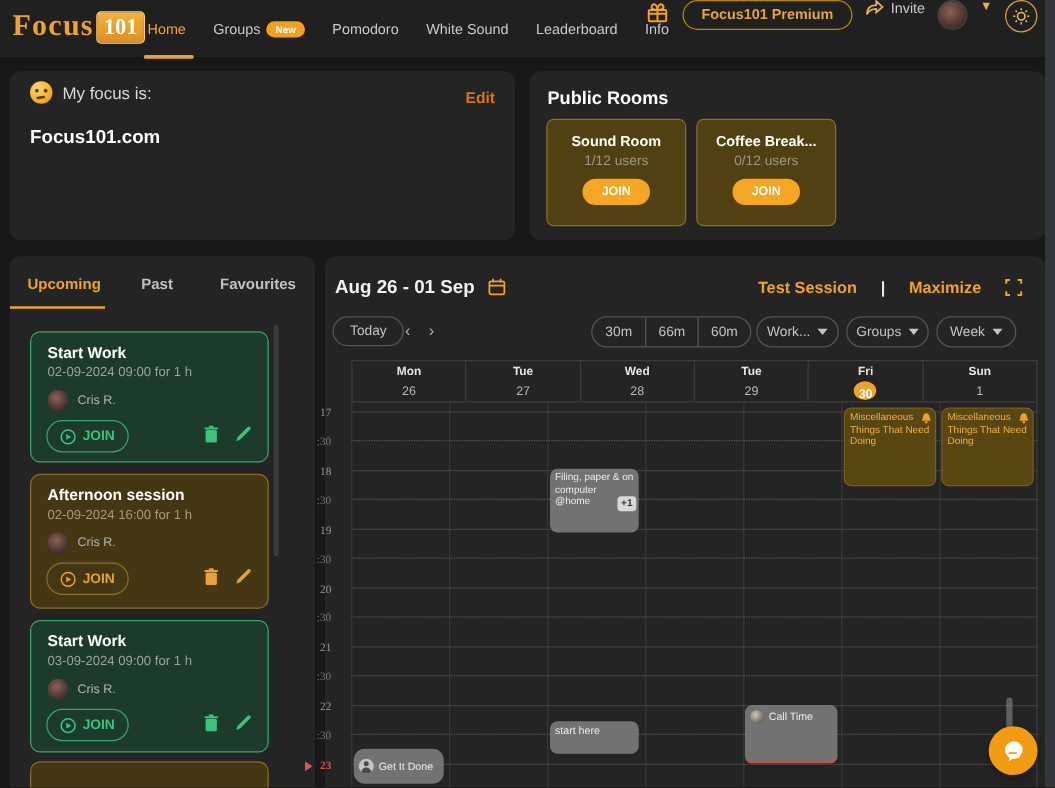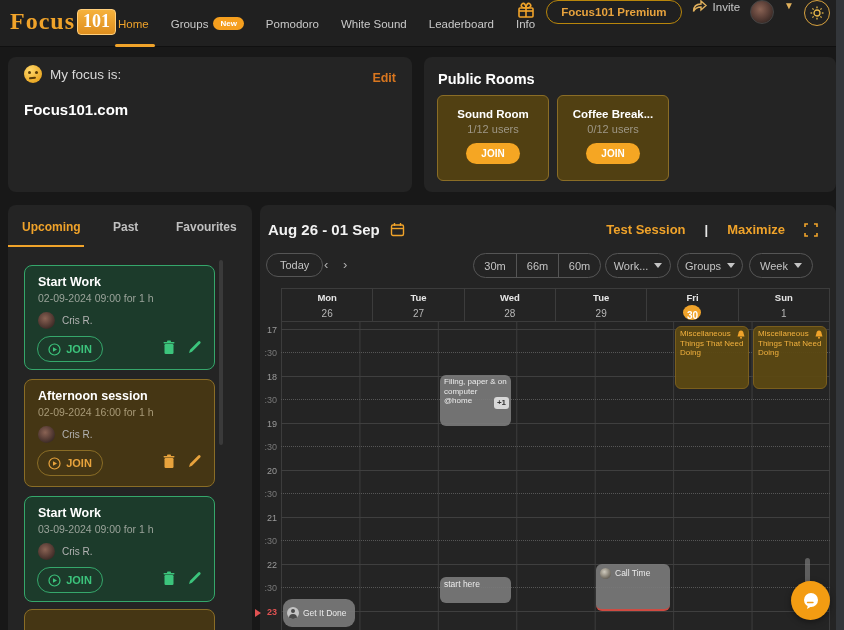--- a/index.html
+++ b/index.html
@@ -135,22 +135,22 @@
   .day-cell { flex:1; border-left:1px solid #3c3c3c; text-align:center;
     cursor:pointer; }
   .day-cell:last-child { border-right:1px solid #3c3c3c; }
   .day-name { margin-top:3px; font-size:9.5px; font-weight:bold; color:#e6e6e6; }
   .day-date { margin-top:2px; font-size:10px; color:#b8b8b8; display:inline-block;
     min-width:18px; line-height:15px; }
   .day-date.today { background:#f0a32a; color:#fff; font-weight:bold;
     border-radius:50%; width:18px; height:15px; padding-top:3px; height:15px; }
 
   .times { position:absolute; left:0; top:117px; width:17px; height:308px; }
-  .times span { position:absolute; right:0; font-size:9px; color:#9a9a9a;
-    text-align:right; }
+  .times span { position:absolute; right:12px; font-size:9px; color:#9a9a9a;
+    text-align:right;font-family:Liberation Serif, serif; }
   .times span.half { color:#787878; }
   .times span.current { color:#e05252; font-weight:bold; }
   .now-marker { position:absolute; left:-12px; top:2px; width:0; height:0;
     border-top:4px solid transparent; border-bottom:4px solid transparent;
     border-left:6px solid #e05252; }
 
   .grid { position:absolute; left:21px; top:117px; width:549px; height:308px;
     background-image:linear-gradient(to right, #3c3c3c 1px, transparent 1px);
     background-size:78.43px 100%; border-right:1px solid #3c3c3c; }
   .hline { position:absolute; left:0; width:549px; height:0;

